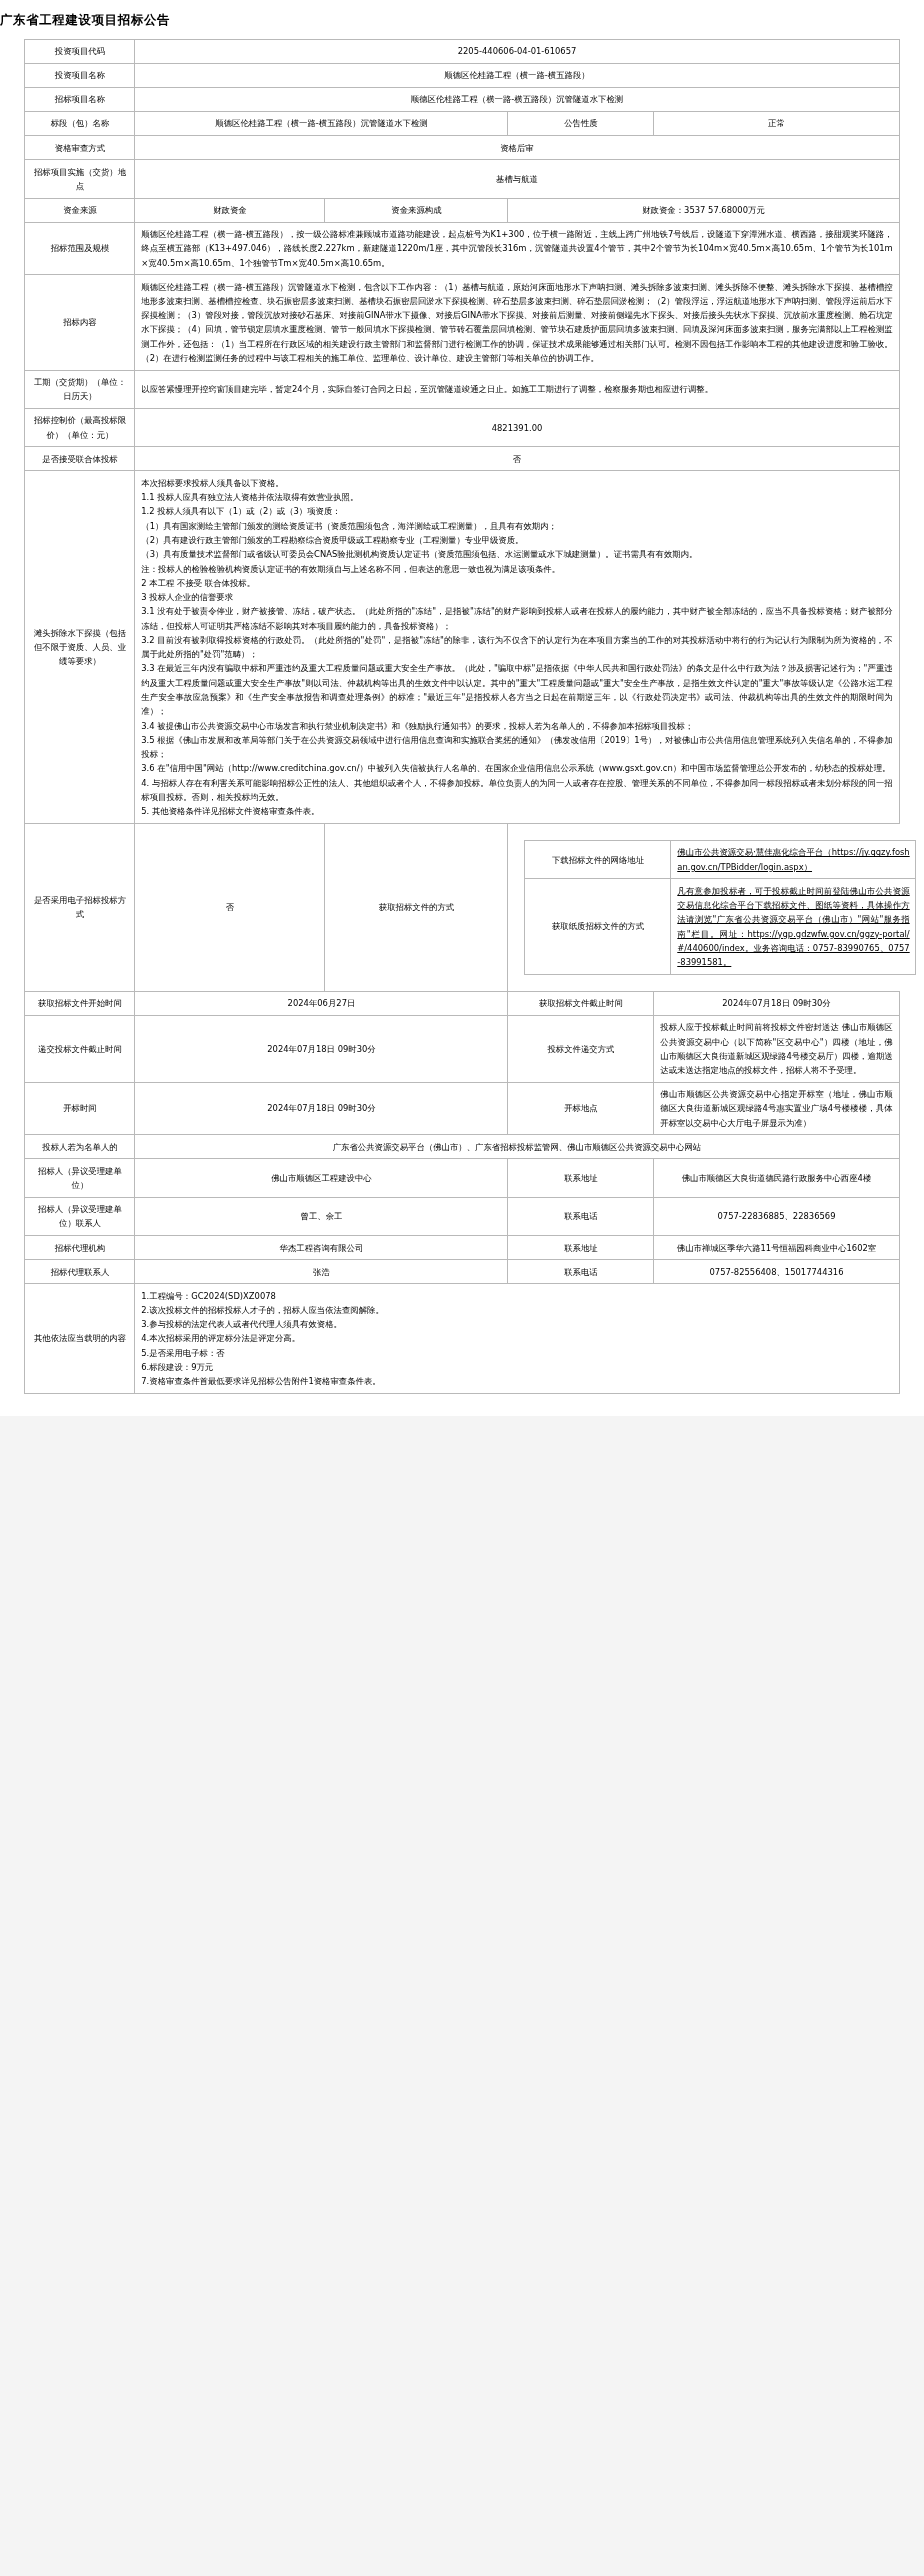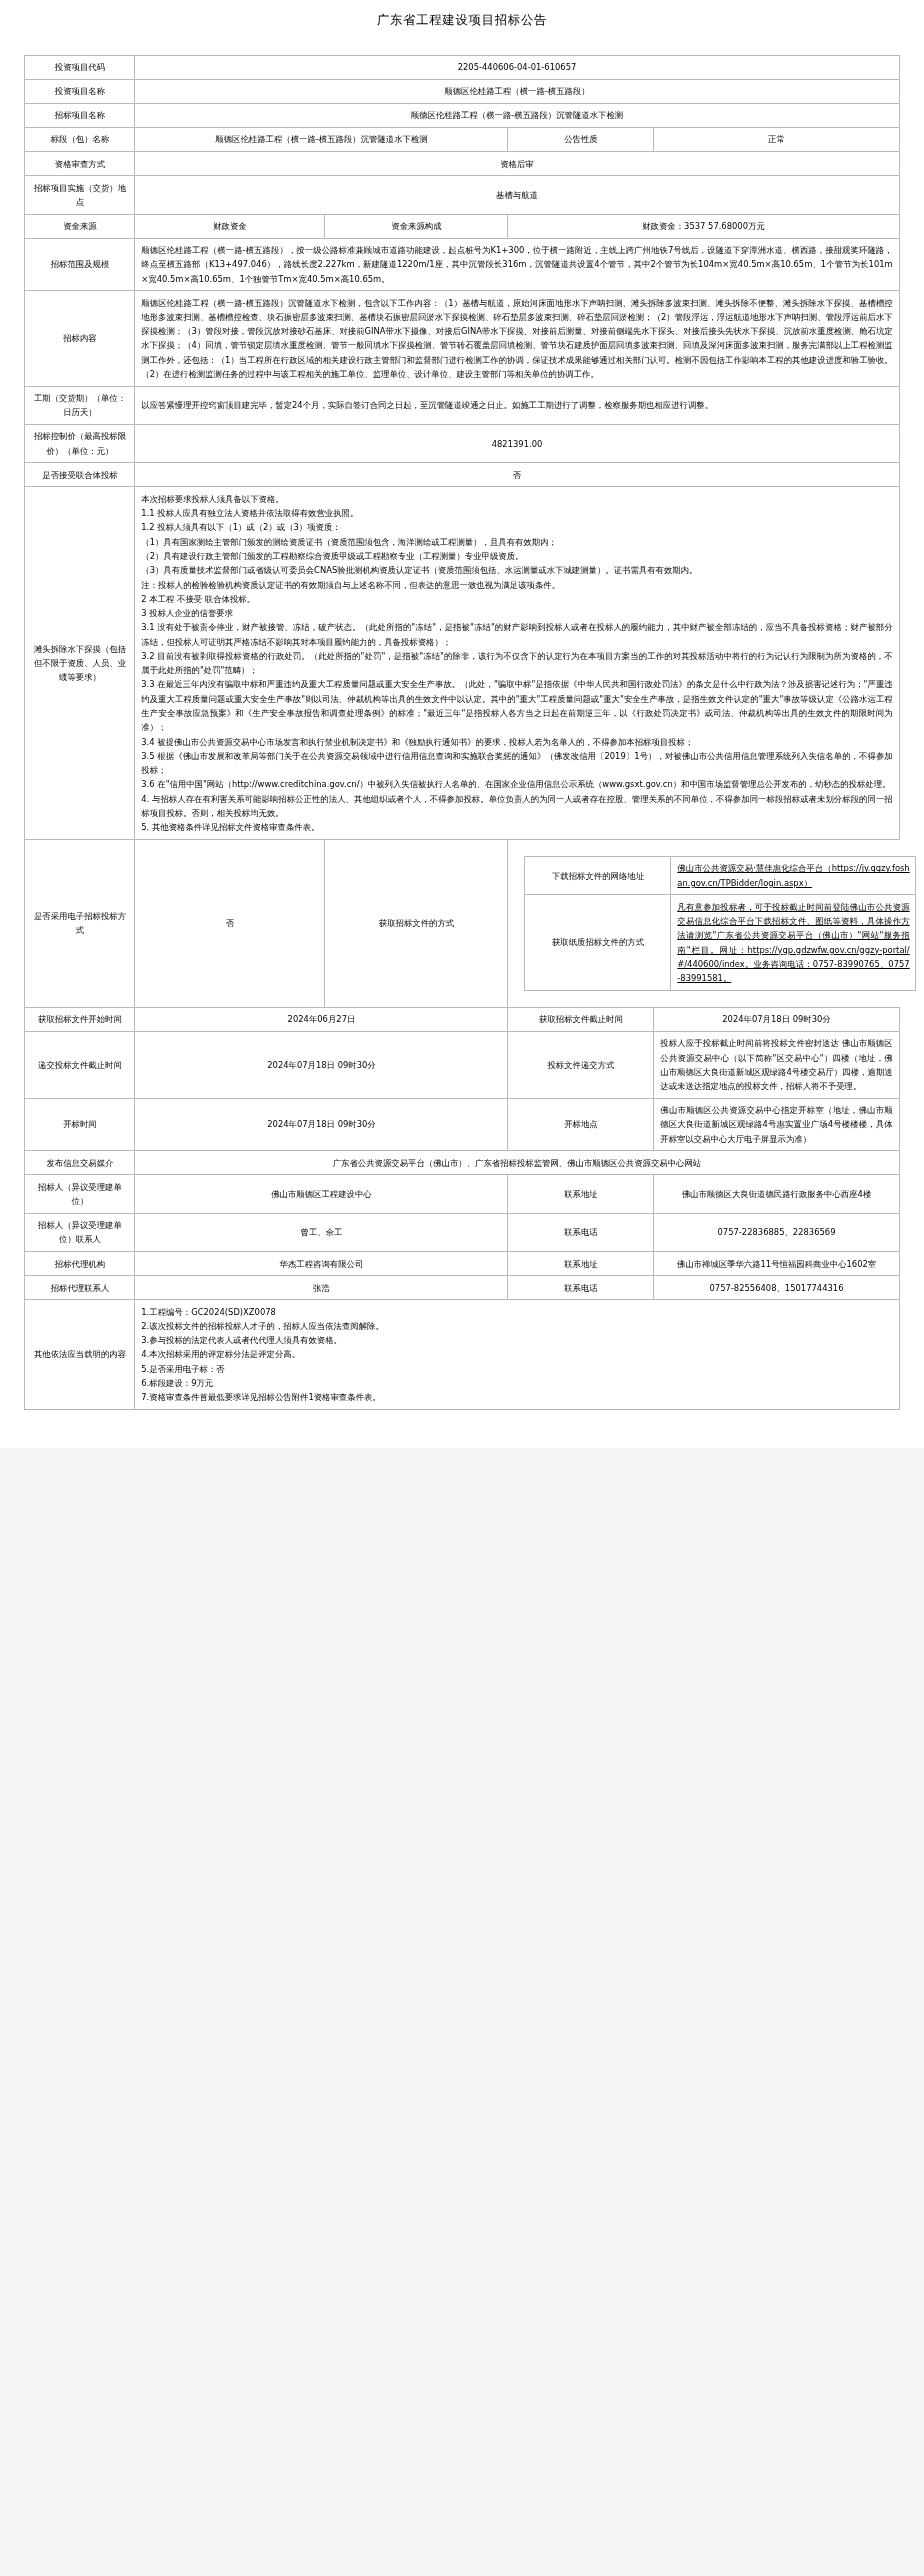--- a/index.html
+++ b/index.html
@@ -1,19 +1,19 @@
 <!DOCTYPE html>
 <html style="font-size:11.7px"><head>
 <meta charset="utf-8">
 <style>
   html,body{margin:0;padding:0;background:#f4f4f4;}
   body{font-family:"DejaVu Sans","Liberation Sans",sans-serif;color:#000;}
   .page{width:924px;margin:0 auto;background:#fff;padding:0 0 22px 0;box-sizing:border-box;}
-  .title{text-align:center;font-size:12.4px;font-weight:normal;padding:11.7px 0 10.2px 0;letter-spacing:0.7px;}
-  table.main{width:873px;margin:16px auto;border-collapse:collapse;table-layout:fixed;}
+  .title{text-align:left;font-size:12.4px;font-weight:bold;padding:11.7px 0 10.2px 0;letter-spacing:0.7px;}
+  table.main{width:873px;margin:0 auto;border-collapse:collapse;table-layout:fixed;}
   table.main td{border:0.7px solid #b9b9b9;padding:4.4px 5.8px;font-size:8.4px;line-height:1.7;vertical-align:middle;word-break:break-all;}
   td.lbl{background:#fff;text-align:center;width:110px;font-size:8.4px;line-height:1.6;}
   td.val{text-align:center;}
   td.just{text-align:justify;line-height:1.85;}
   .inner{width:100%;border-collapse:collapse;table-layout:fixed;}
   .inner td{border:0.7px solid #b9b9b9;padding:4.4px 5.8px;font-size:8.4px;line-height:1.75;vertical-align:middle;}
   .c{text-align:center;}
   .j{text-align:justify;text-decoration:underline;}
   .vmid{vertical-align:middle;}
 </style>
@@ -158,21 +158,21 @@
     </tr>
 
     <tr>
       <td class="lbl">开标时间</td>
       <td class="val" colspan="2">2024年07月18日 09时30分</td>
       <td class="lbl">开标地点</td>
       <td class="just">佛山市顺德区公共资源交易中心指定开标室（地址，佛山市顺德区大良街道新城区观绿路4号惠实置业广场4号楼楼楼，具体开标室以交易中心大厅电子屏显示为准）</td>
     </tr>
 
     <tr>
-      <td class="lbl">发布信息交易媒介</td>
+      <td class="lbl">投标人若为名单人的</td>
       <td class="val" colspan="4">广东省公共资源交易平台（佛山市）、广东省招标投标监管网、佛山市顺德区公共资源交易中心网站</td>
     </tr>
 
     <tr>
       <td class="lbl">招标人（异议受理建单位）</td>
       <td class="val" colspan="2">佛山市顺德区工程建设中心</td>
       <td class="lbl">联系地址</td>
       <td class="val">佛山市顺德区大良街道德民路行政服务中心西座4楼</td>
     </tr>
 

